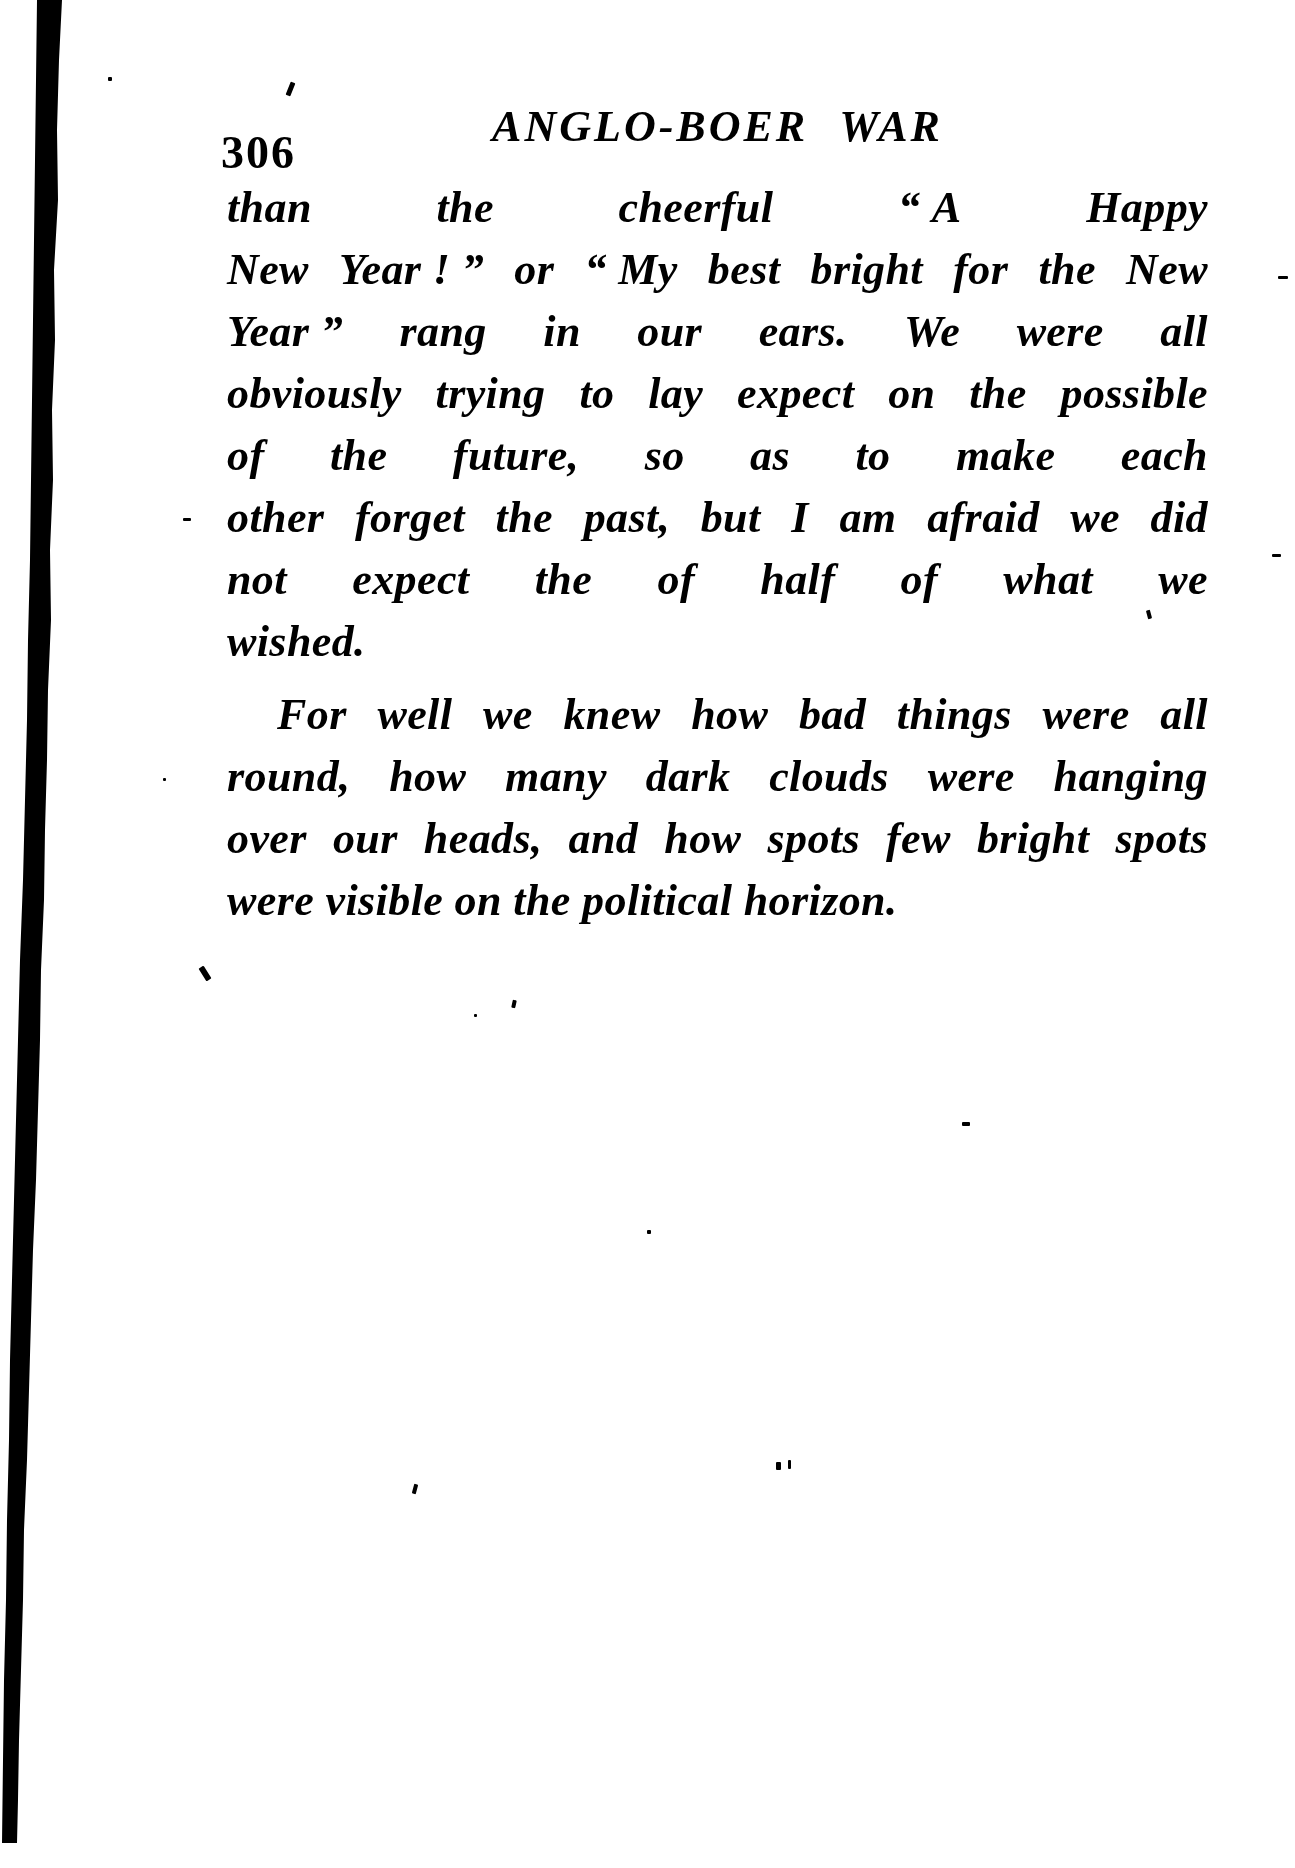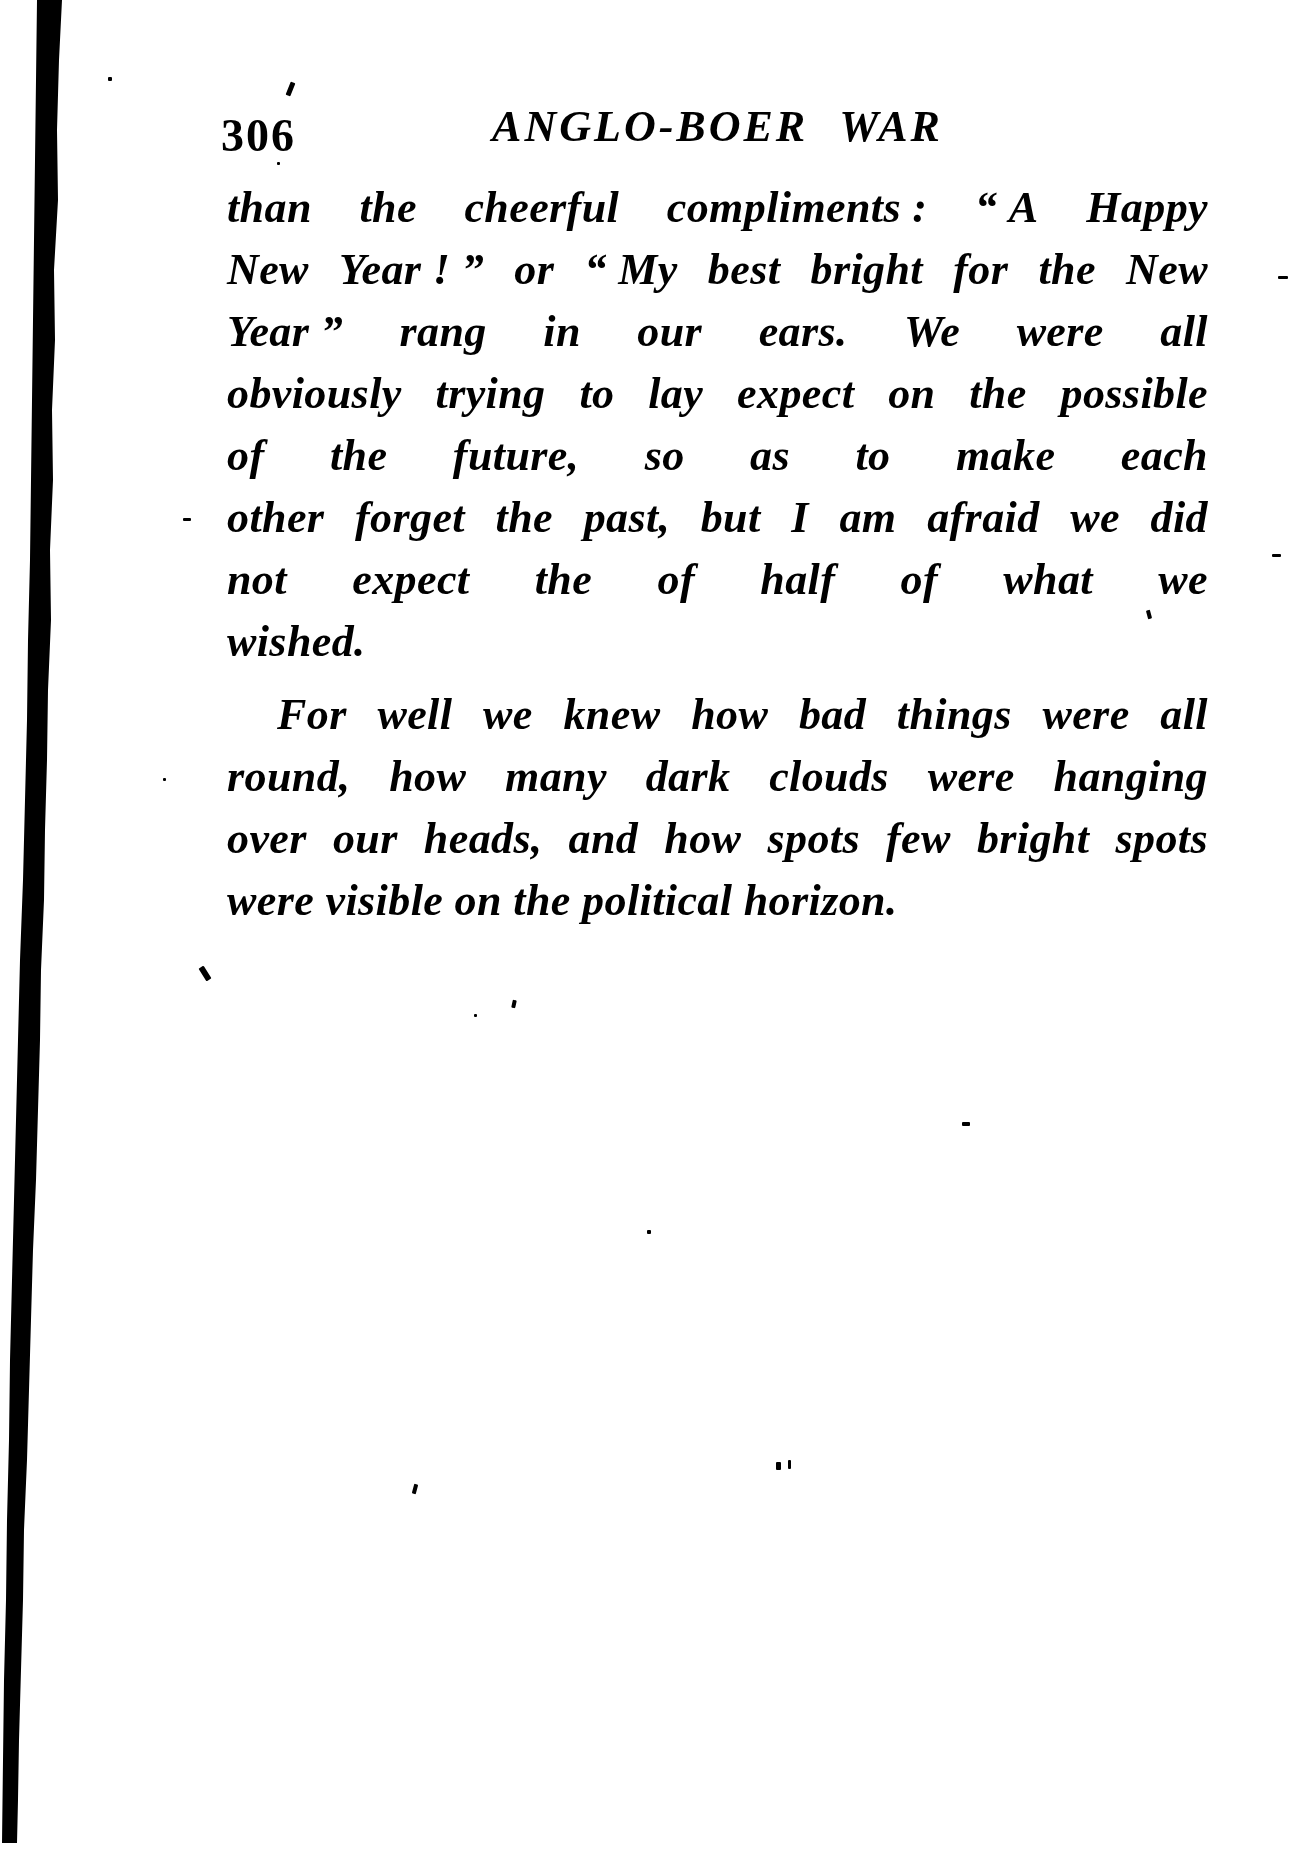--- a/index.html
+++ b/index.html
@@ -7,21 +7,21 @@
     width:1295px;height:1868px;
     background:#ffffff;
     position:relative;
     font-family:"Liberation Serif", serif;
     color:#000;
     overflow:hidden;
   }
   .page{position:absolute;inset:0;background:#fff;}
   .gutter-svg{position:absolute;left:0;top:0;}
   .page-number{
-    position:absolute;left:221px;top:113px;
+    position:absolute;left:221px;top:130px;
     font-size:46px;font-weight:bold;letter-spacing:2px;
     line-height:1;
   }
   .running-title{
     position:absolute;left:227px;top:105px;width:981px;
     text-align:center;
     font-size:44px;font-weight:bold;
     letter-spacing:3px;word-spacing:18px;
     line-height:1;
     white-space:nowrap;
@@ -56,21 +56,20 @@
 
   <div class="page-number">306</div>
   <div class="running-title">ANGLO-BOER WAR</div>
 
   <div class="text-block">
       <div class="paragraph">
         <div class="line">
           <span>than</span>
           <span>the</span>
           <span>cheerful</span>
-          <span>compliments&nbsp;:</span>
           <span>“&nbsp;A</span>
           <span>Happy</span>
         </div>
         <div class="line">
           <span>New</span>
           <span>Year&nbsp;!&nbsp;”</span>
           <span>or</span>
           <span>“&nbsp;My</span>
           <span>best</span>
           <span>bright</span>

